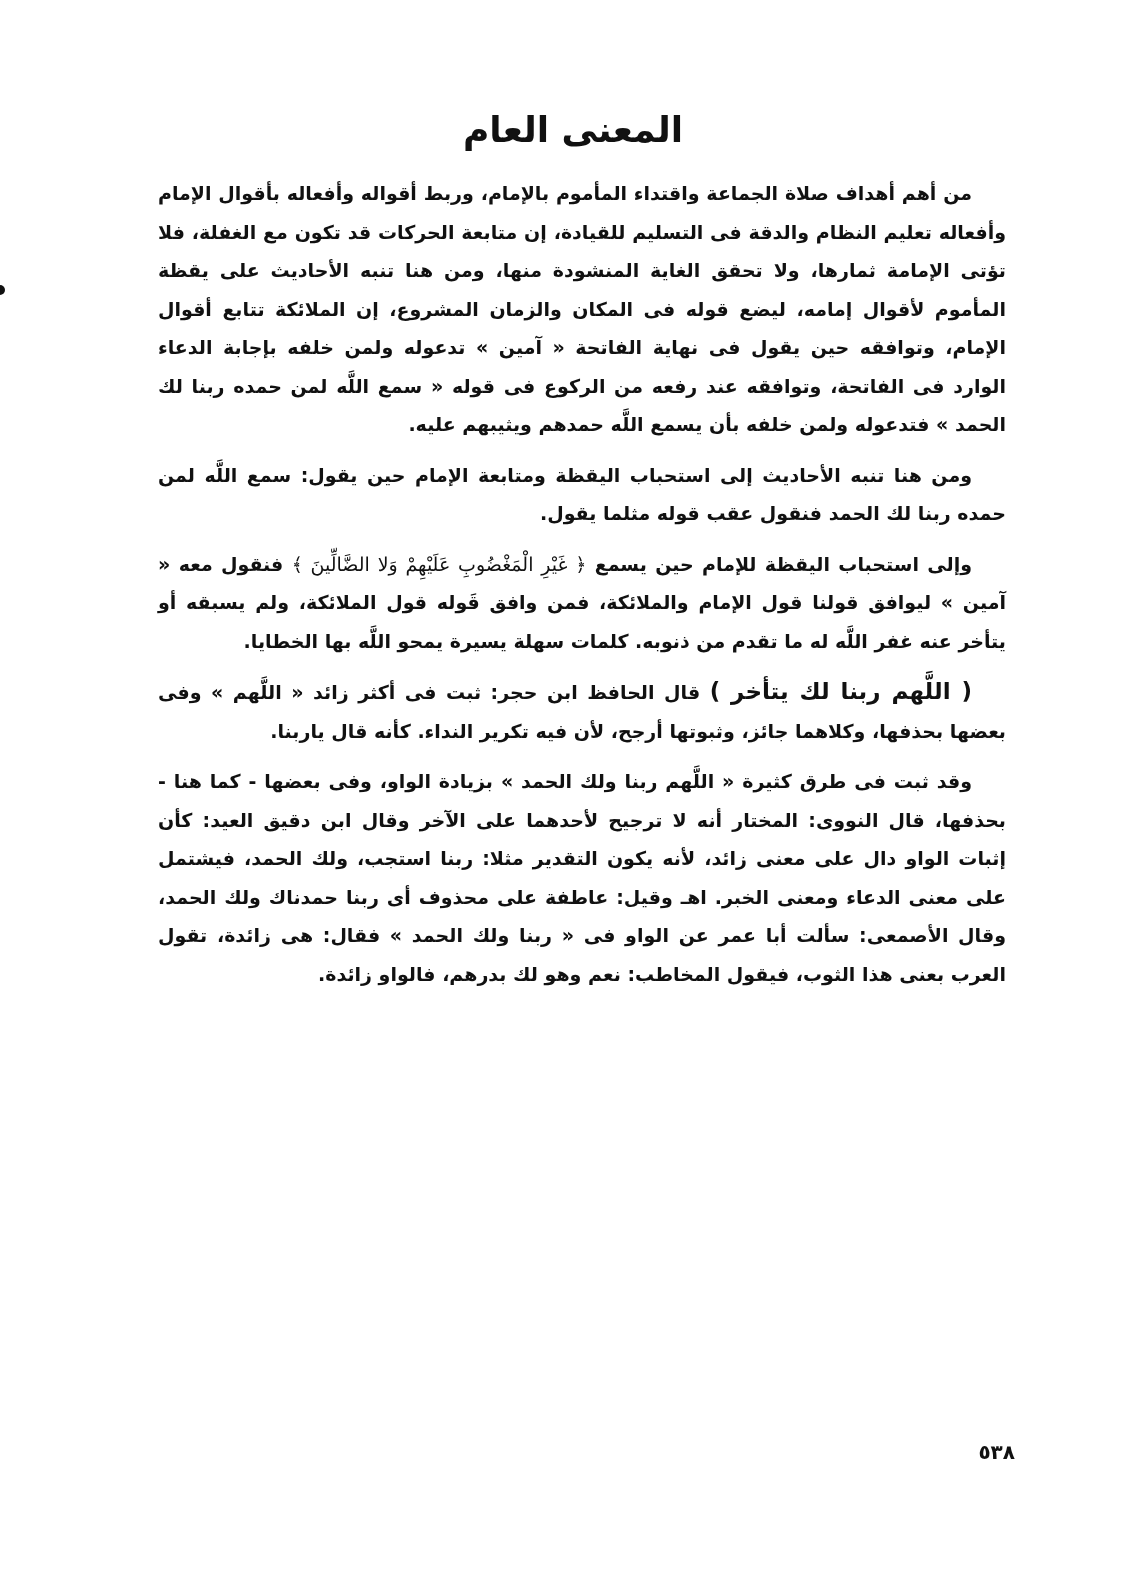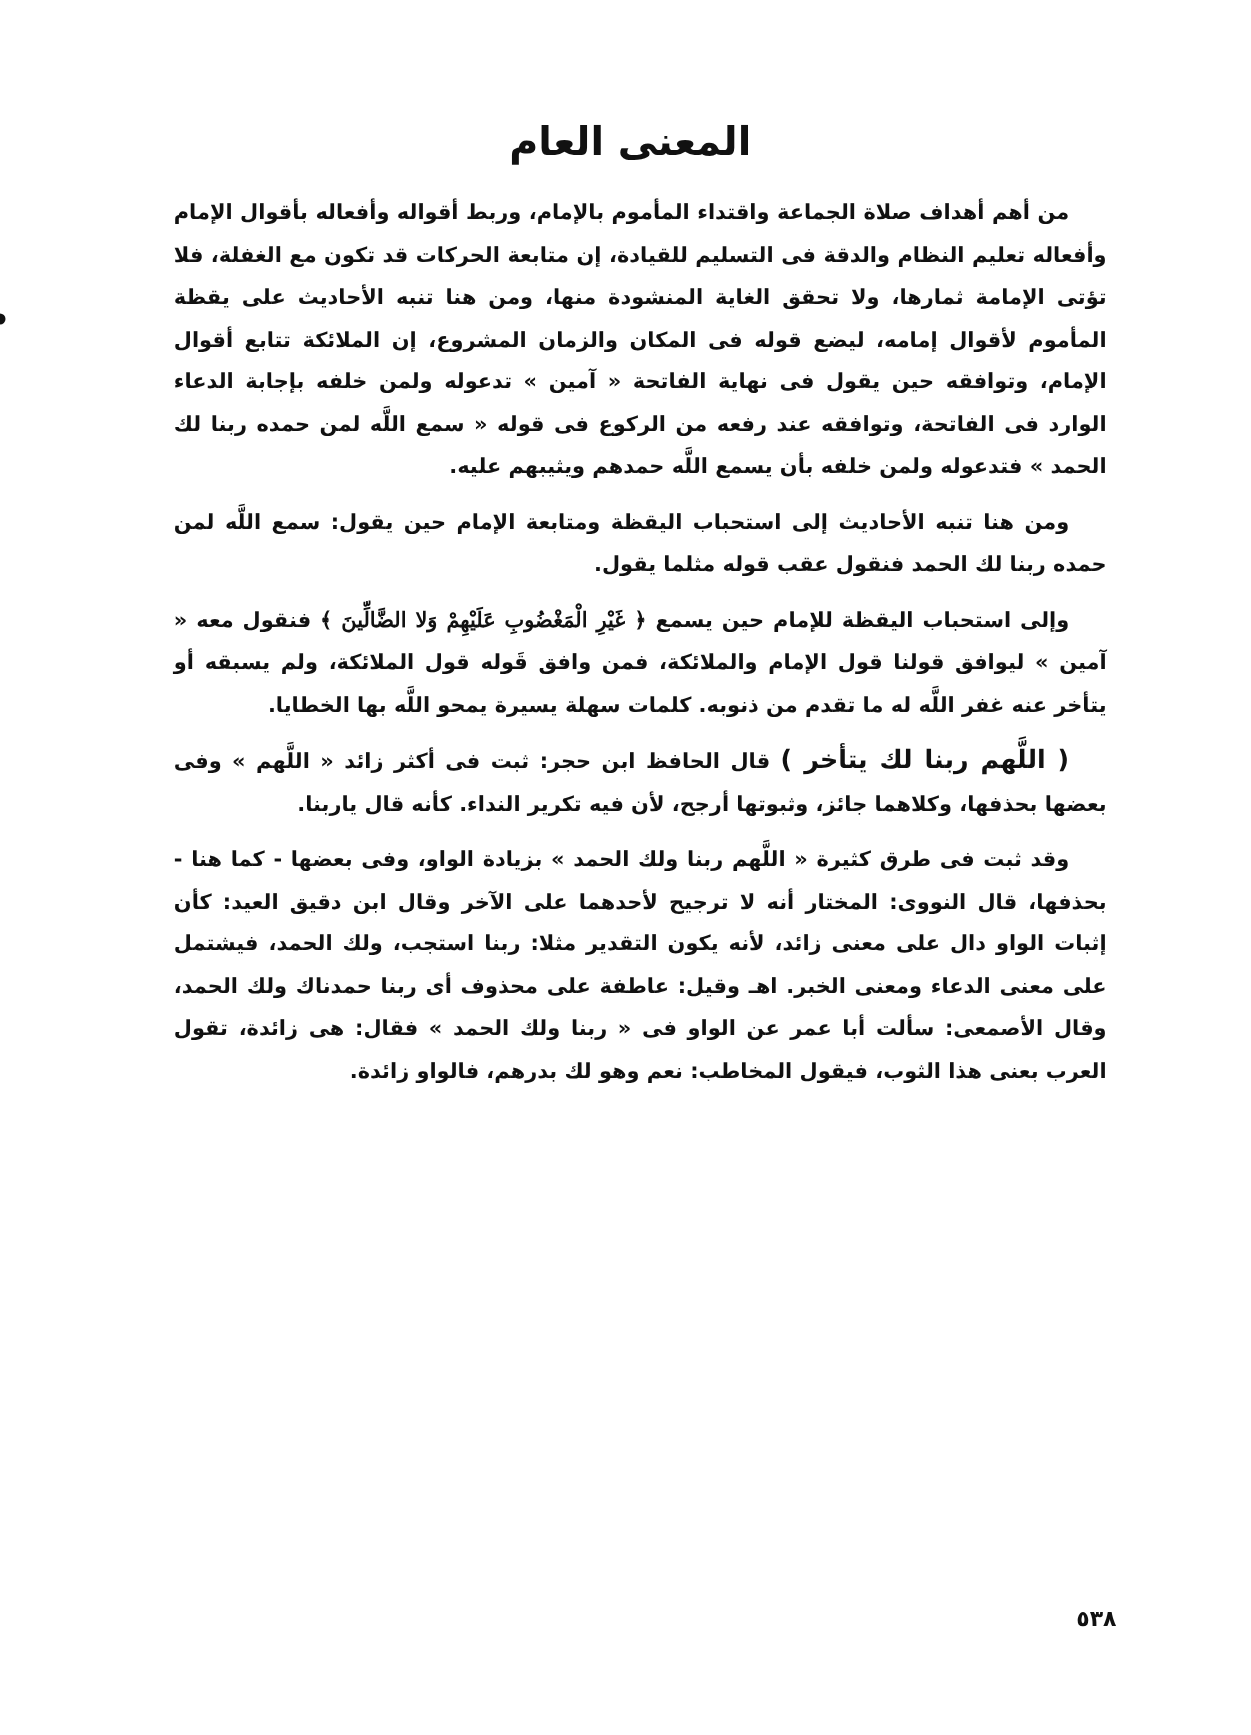--- a/index.html
+++ b/index.html
@@ -17,25 +17,25 @@
     margin: 0; text-align: center; font-weight: bold;
     font-size: 36px; line-height: 60px; letter-spacing: 0;
   }
   h1.t1 { margin-bottom: 14px; }
   h1.t2 { margin-top: 34px; margin-bottom: 18px; }
   p.par {
     margin: 0 0 12px 18px; font-size: 19px; line-height: 38.5px;
     text-indent: 34px; font-weight: bold; text-align-last: right;
   }
   p.par .lead { font-size: 23px; font-weight: bold; }
-  .quran { font-family: "DejaVu Serif", serif; font-weight: bold; }
+  .quran { font-family: "DejaVu Serif", serif; font-weight: normal; }
   .page-number {
     position: absolute; top: 1440px; left: 955px; width: 60px;
     text-align: right; font-size: 20px; font-weight: bold;
-    font-family: "DejaVu Sans", sans-serif; direction: rtl; margin-top: 19px;
+    font-family: "DejaVu Sans", sans-serif; direction: rtl;
   }
 </style>
 </head>
 <body>
 
 <div class="page">
   <div class="edge-mark"></div>
 
   <div class="content">
     <h1 class="section-title t1">المعنى العام</h1>

